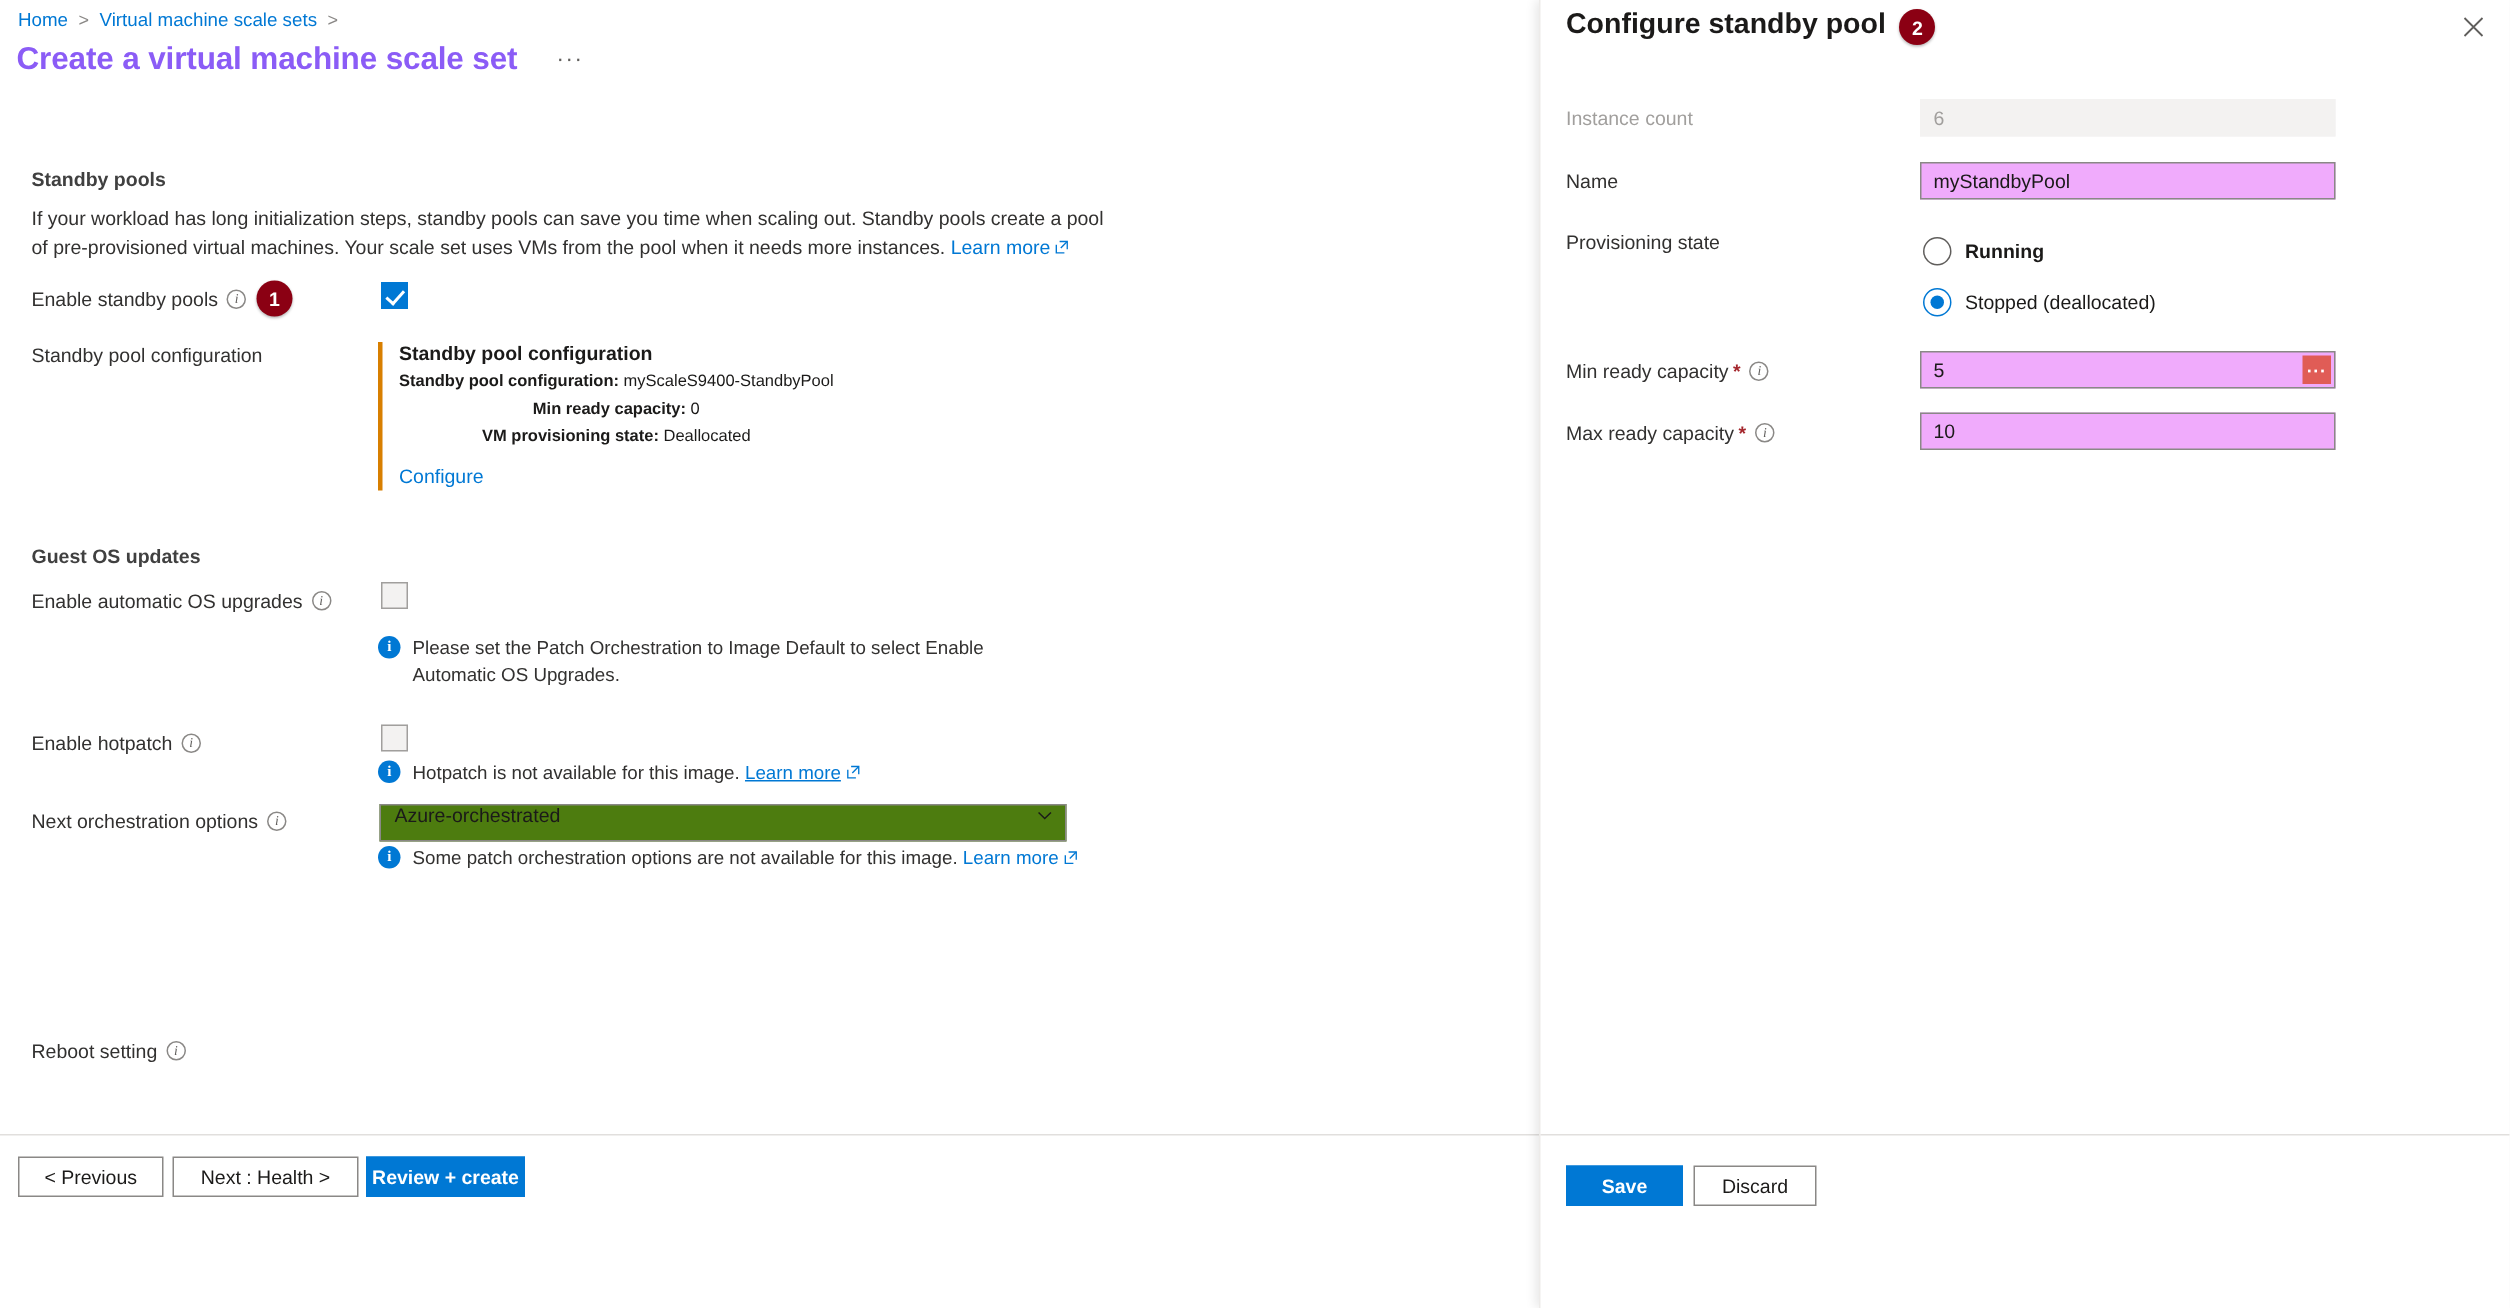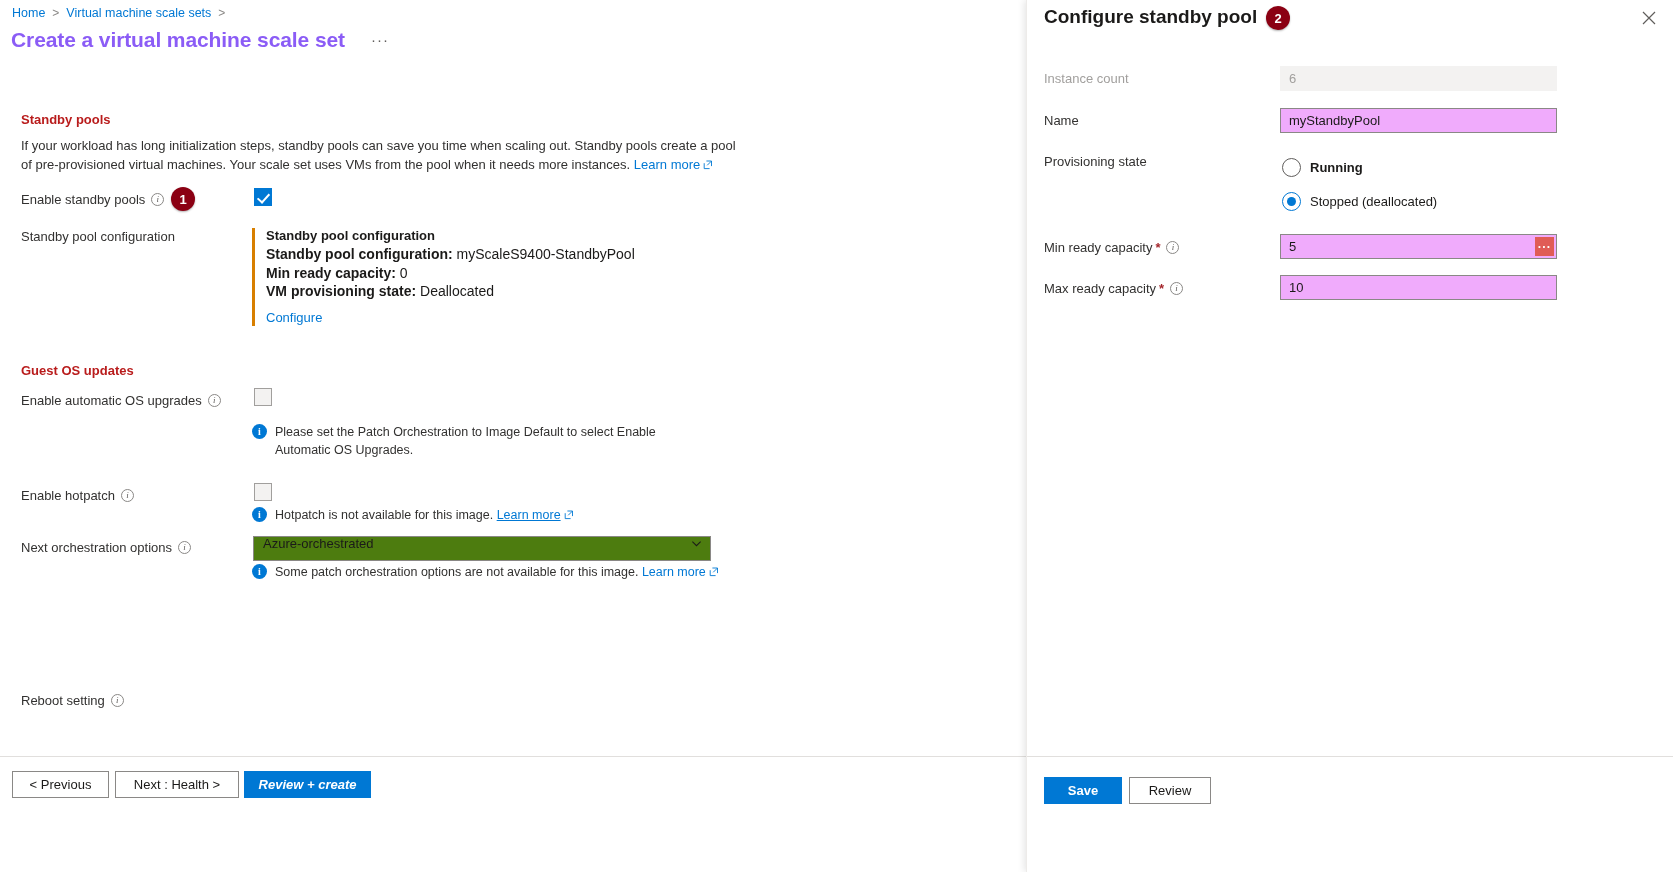--- a/index.html
+++ b/index.html
@@ -39,21 +39,21 @@
     color: #8b5cf6;
   }
   .ellipsis-btn {
     color: #605e5c; font-size: 15px; letter-spacing: 1px;
     cursor: pointer; padding: 0 4px; line-height: 14px;
   }
 
   
   .section-h {
     position: absolute; left: 21px;
-    font-size: 13px; font-weight: 600; color: #b91c1c; text-align: center;
+    font-size: 13px; font-weight: 600; color: #404040; text-align: center;
   }
   .desc {
     position: absolute; left: 21px;
     font-size: 13px; line-height: 19px; color: #323130;
     width: 715px;
   }
   .link { color: #0078d4; cursor: pointer; }
   .link-u { color: #0078d4; cursor: pointer; text-decoration: underline; }
 
   .ext-ico { display: inline-block; width: 10px; height: 10px;
@@ -100,21 +100,21 @@
   }
   .cbx.empty { background: #f3f2f1; border-color: #a19f9d; }
 
   
   .cfgbox {
     position: absolute; left: 252px;
     border-left: 3px solid #d87f00;
     padding-left: 11px;
   }
   .cfgbox .t { font-size: 13px; font-weight: 700; color: #1b1a19; margin-bottom: 2px; }
-  .cfgbox .r { font-size: 14px; line-height: 18.5px; color: #1b1a19; }
+  .cfgbox .r { font-size: 11px; line-height: 18.5px; color: #1b1a19; text-align: center; }
   .cfgbox .r b { font-weight: 700; }
   .cfgbox .cfg-link { font-size: 13px; margin-top: 9px; display: inline-block; }
 
   
   .inforow {
     position: absolute; left: 252px;
     display: flex; gap: 8px; align-items: flex-start;
     font-size: 12.5px; line-height: 18px; color: #323130;
   }
   .i-circle {
@@ -322,21 +322,21 @@
     </div>
 
     <div class="lbl" style="top:693px;">
       <span>Reboot setting</span>
       <span class="info-i">i</span>
     </div>
 
     <div class="divider" style="left:0; top:756px; width:1026px;"></div>
     <div class="btn sec" style="left:12px; top:771px; width:97px;">&lt; Previous</div>
     <div class="btn sec" style="left:115px; top:771px; width:124px;">Next : Health &gt;</div>
-    <div class="btn pri" style="left:244px; top:771px; width:127px;font-style:italic;">Review + create</div>
+    <div class="btn pri" style="left:244px; top:771px; width:106px;">Review + create</div>
   </div>
 
   <div class="pane">
 
     <div class="pane-title">
       <span>Configure standby pool</span>
       <span class="callout" style="position:relative; top:1px;">2</span>
     </div>
 
     <div class="pane-close">
@@ -373,16 +373,16 @@
 
     <div class="pane-lbl" style="top:281px;">
       <span>Max ready capacity</span>
       <span class="req">*</span>
       <span class="info-i">i</span>
     </div>
     <div class="txt" style="left:253px; top:275px; width:277px;">10</div>
 
     <div class="pane-footer-div"></div>
     <div class="btn pri" style="left:17px; top:777px; width:78px;">Save</div>
-    <div class="btn sec" style="left:102px; top:777px; width:82px;">Review</div>
+    <div class="btn sec" style="left:102px; top:777px; width:82px;">Discard</div>
   </div>
 
 </div>
 
 </body></html>

